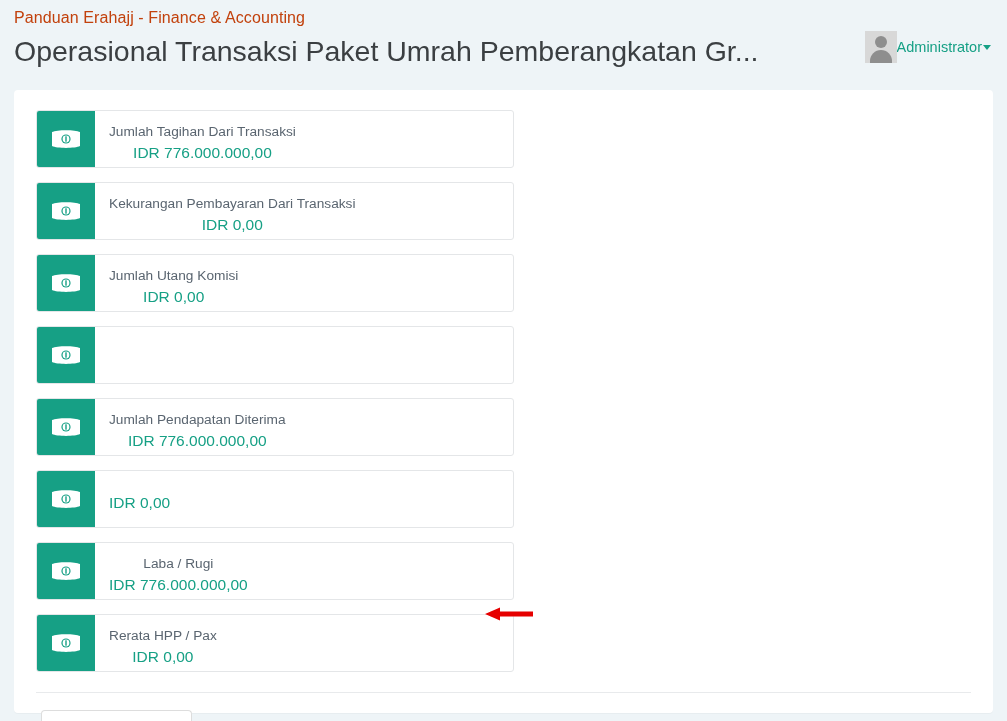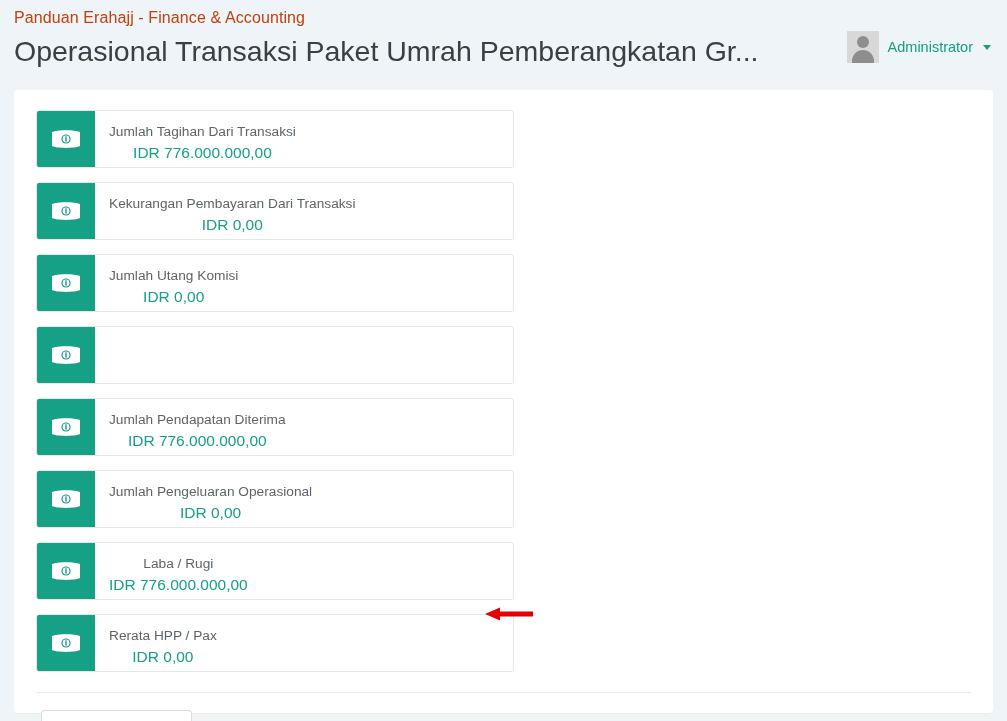--- a/index.html
+++ b/index.html
@@ -38,21 +38,20 @@
     white-space: nowrap;
     overflow: hidden;
     max-width: 790px;
   }
   .user-box {
     position: absolute;
     right: 16px;
     top: 31px;
     display: flex;
     align-items: center;
-    gap: 9px;
   }
   .avatar {
     width: 32px; height: 32px;
     background: #d8d8d8;
     position: relative;
     overflow: hidden;
     flex: none;
   }
   .avatar .head {
     position: absolute;
@@ -283,21 +282,20 @@
       <div class="stat-card">
         <div class="stat-icon">
           <svg width="30" height="20" viewBox="0 0 30 20" aria-hidden="true">
             <path d="M1 3 C6 0.5 24 0.5 29 3 L29 17 C24 19.5 6 19.5 1 17 Z" fill="#ffffff"></path>
             <circle cx="15" cy="10" r="4.6" fill="#16a085"></circle>
             <circle cx="15" cy="10" r="3.4" fill="#ffffff"></circle>
             <rect x="14.3" y="7.3" width="1.4" height="5.4" fill="#16a085"></rect>
           </svg>
         </div>
         <div class="stat-body">
-          <div class="stat-label">Jumlah Pengeluaran Operasional</div>
           <div class="stat-value">IDR 0,00</div>
         </div>
       </div>
 
       <div class="stat-card">
         <div class="stat-icon">
           <svg width="30" height="20" viewBox="0 0 30 20" aria-hidden="true">
             <path d="M1 3 C6 0.5 24 0.5 29 3 L29 17 C24 19.5 6 19.5 1 17 Z" fill="#ffffff"></path>
             <circle cx="15" cy="10" r="4.6" fill="#16a085"></circle>
             <circle cx="15" cy="10" r="3.4" fill="#ffffff"></circle>

